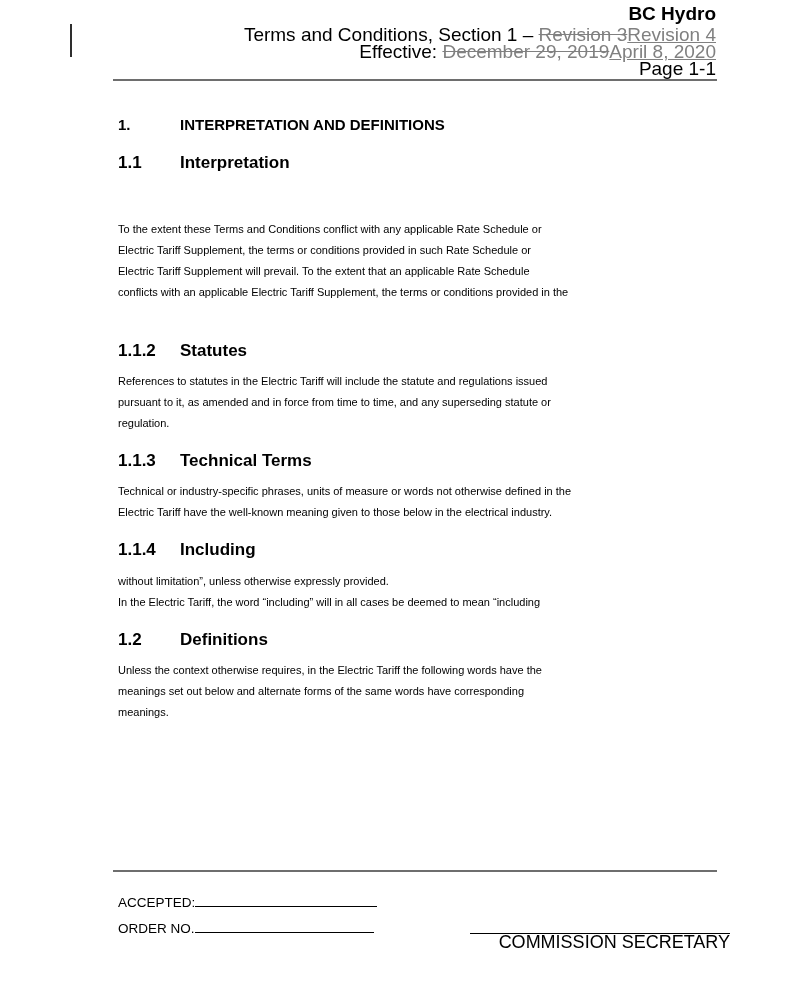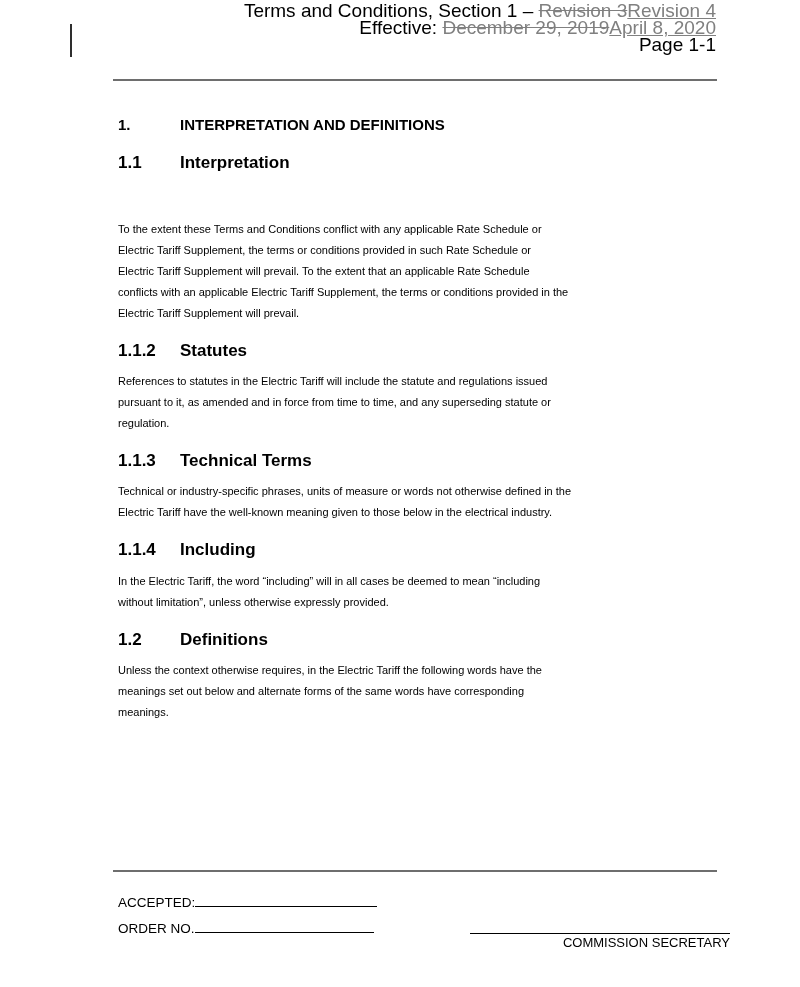--- a/index.html
+++ b/index.html
@@ -30,30 +30,31 @@
   .para { font-size:11px; line-height:21px; }
   .para .line { white-space:nowrap; }
 
   
   .f-row { position:absolute; left:118px; font-size:13.5px; line-height:16px;text-align:center; }
   .sig-line { display:inline-block; border-bottom:1px solid #000; height:12px; }
   .sig-line.accepted { width:182px; }
   .sig-line.order { width:179px; }
   .commission { position:absolute; left:470px; top:933px; width:260px; }
   .commission .sline { border-top:1px solid #000; height:0; }
-  .commission .clabel { font-size:13px; line-height:15px; text-align:right; margin-top:1px; }
+  .commission .clabel { font-size:18px; line-height:15px; text-align:right; margin-top:1px; }
 </style>
 </head>
 <body>
 
 <div class="page">
 
   <div class="change-bar"></div>
 
   <div class="hdr">
+    <div class="hdr-company">BC Hydro</div>
     <div class="hdr-line"><span>Terms and Conditions, Section 1 – </span><span class="redline-del">Revision 3</span><span class="redline-ins">Revision 4</span></div>
     <div class="hdr-line"><span>Effective: </span><span class="redline-del">December 29, 2019</span><span class="redline-ins">April 8, 2020</span></div>
     <div class="hdr-line">Page 1-1</div>
   </div>
 
   <div class="rule rule-top"></div>
 
   <div class="block heading h-main" style="top:116px">
     <span class="num">1.</span>
     <span>INTERPRETATION AND DEFINITIONS</span>
@@ -62,21 +63,20 @@
   <div class="block heading h-sub" style="top:154px">
     <span class="num">1.1</span>
     <span>Interpretation</span>
   </div>
 
   <div class="block para" style="top:219px">
       <div class="line">To the extent these Terms and Conditions conflict with any applicable Rate Schedule or</div>
       <div class="line">Electric Tariff Supplement, the terms or conditions provided in such Rate Schedule or</div>
       <div class="line">Electric Tariff Supplement will prevail. To the extent that an applicable Rate Schedule</div>
       <div class="line">conflicts with an applicable Electric Tariff Supplement, the terms or conditions provided in the</div>
-      <div class="line">Electric Tariff Supplement will prevail.</div>
     </div>
 
   <div class="block heading h-sub" style="top:342px">
     <span class="num">1.1.2</span>
     <span>Statutes</span>
   </div>
   <div class="block para" style="top:371px">
       <div class="line">References to statutes in the Electric Tariff will include the statute and regulations issued</div>
       <div class="line">pursuant to it, as amended and in force from time to time, and any superseding statute or</div>
       <div class="line">regulation.</div>
@@ -89,22 +89,22 @@
   <div class="block para" style="top:481px">
       <div class="line">Technical or industry-specific phrases, units of measure or words not otherwise defined in the</div>
       <div class="line">Electric Tariff have the well-known meaning given to those below in the electrical industry.</div>
     </div>
 
   <div class="block heading h-sub" style="top:541px">
     <span class="num">1.1.4</span>
     <span>Including</span>
   </div>
   <div class="block para" style="top:571px">
+      <div class="line">without limitation”, unless otherwise expressly provided.</div>
       <div class="line">In the Electric Tariff, the word “including” will in all cases be deemed to mean “including</div>
-      <div class="line">without limitation”, unless otherwise expressly provided.</div>
     </div>
 
   <div class="block heading h-sub" style="top:631px">
     <span class="num">1.2</span>
     <span>Definitions</span>
   </div>
   <div class="block para" style="top:660px">
       <div class="line">Unless the context otherwise requires, in the Electric Tariff the following words have the</div>
       <div class="line">meanings set out below and alternate forms of the same words have corresponding</div>
       <div class="line">meanings.</div>

